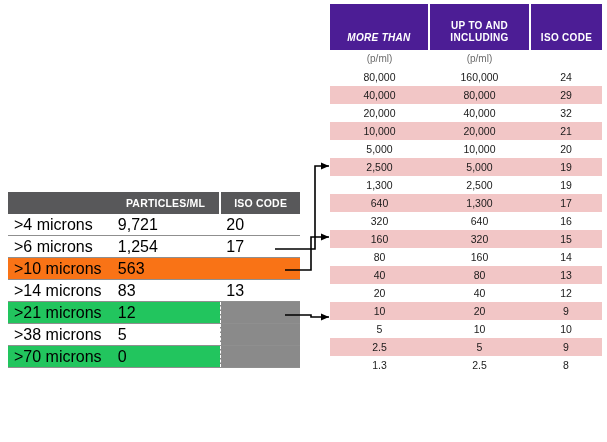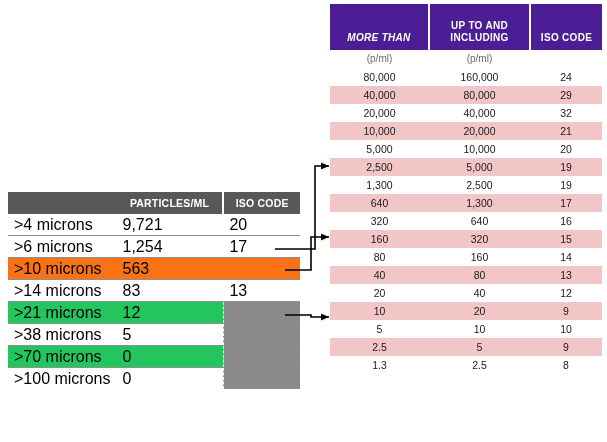--- a/index.html
+++ b/index.html
@@ -218,31 +218,20 @@
       <td>
           <div class="cell-inner">&gt;70 microns</div>
         </td>
       <td>
           <div class="cell-inner">0</div>
         </td>
       <td class="iso-block iso-block-dashed">
           <div class="cell-inner"></div>
         </td>
     </tr>
-    <tr class="lt-row row-white">
-      <td>
-          <div class="cell-inner">&gt;100 microns</div>
-        </td>
-      <td>
-          <div class="cell-inner">0</div>
-        </td>
-      <td class="iso-block iso-block-dashed">
-          <div class="cell-inner"></div>
-        </td>
-    </tr>
   </tbody>
 </table>
 
 <table id="right-table">
   <thead>
     <tr class="rt-head">
       <th class="rt-col-1">
         <div class="cell-inner">MORE THAN</div>
       </th>
       <th class="rt-col-2 rt-div">

